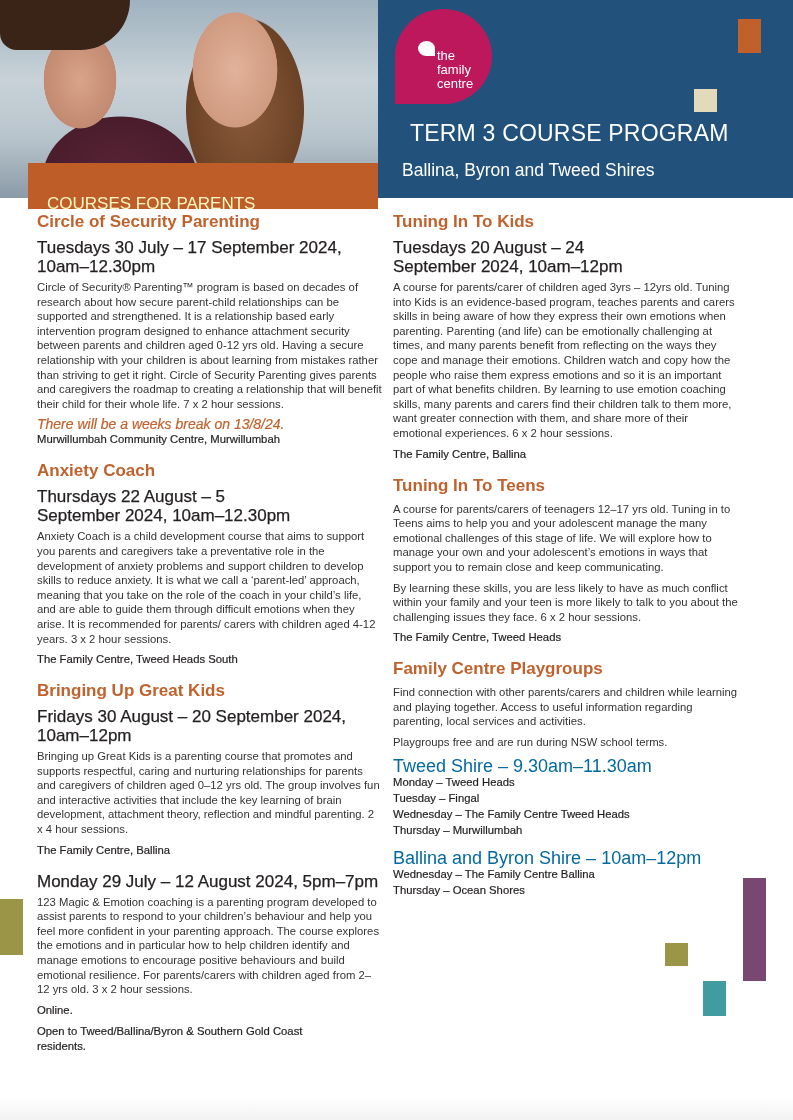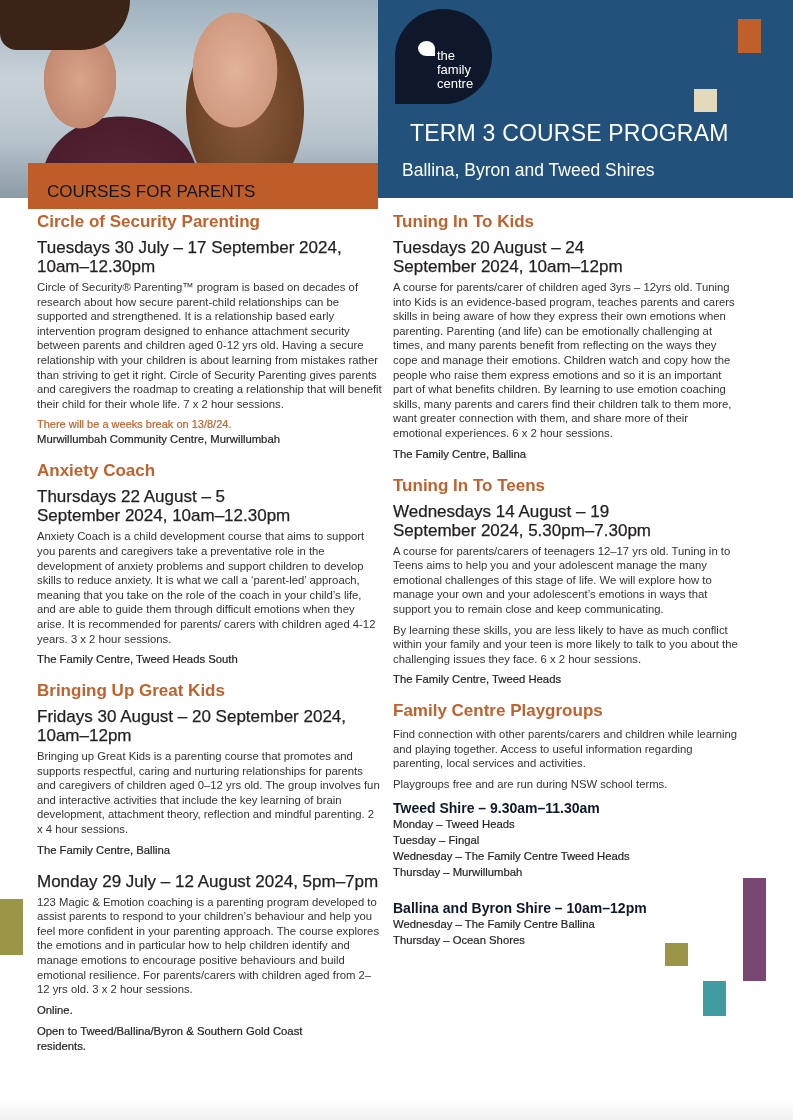--- a/index.html
+++ b/index.html
@@ -18,21 +18,21 @@
       radial-gradient(ellipse 90px 140px at 245px 110px, #8a5a3a 0%, #6b4226 65%, transparent 66%),
       linear-gradient(180deg, #9fb2bf 0%, #c8d2d8 40%, #b8c4cc 70%, #8a9aa6 100%);
   }
   .photo-hair1 { position:absolute; left:0; top:0; width:130px; height:50px; background:#3a2418; border-radius:0 0 60px 20px; }
   .header-blue {
     position: absolute; left: 378px; top: 0; width: 415px; height: 198px;
     background: #22527c;
   }
   .logo {
     position: absolute; left: 17px; top: 9px; width: 97px; height: 95px;
-    background: #0f172a; border-radius: 50% 50% 50% 0 / 50% 50% 50% 0;
+    background: #be185d; border-radius: 50% 50% 50% 0 / 50% 50% 50% 0;
     transform: none;
   }
   .logo-blob {
     position: absolute; left: 23px; top: 32px; width: 17px; height: 15px;
     background: #ffffff; border-radius: 50% 50% 0 50%;
   }
   .logo-text {
     position: absolute; left: 42px; top: 40px; color: #ffffff;
     font-size: 13px; line-height: 14px; font-weight: normal;
   }
@@ -44,39 +44,39 @@
   }
   .term-sub {
     position: absolute; left: 24px; top: 160px; color: #ffffff;
     font-size: 17.5px; white-space: nowrap;
   }
   .band {
     position: absolute; left: 28px; top: 163px; width: 350px; height: 46px;
     background: #be5d28;
   }
   .band span {
-    position: absolute; left: 19px; top: 19px; color: #0f172a; font-size: 17px;
+    position: absolute; left: 19px; top: 31px; color: #fef9c3; font-size: 17px;
     white-space: nowrap;
   }
   .col { position: absolute; }
   .col-left { left: 37px; top: 212px; width: 345px; }
   .col-right { left: 393px; top: 212px; width: 345px; }
   .course-title {
     color: #c0622d; font-size: 17px; margin: 0 0 6px 0; white-space: nowrap; font-weight: bold;
   }
   .course-date {
     font-size: 17px; font-weight: normal; margin: 0 0 4px 0; line-height: 19px; color: #231f20;
     -webkit-text-stroke: 0.25px #231f20;
   }
   .course-desc {
     font-size: 11.3px; line-height: 14.6px; color: #333; margin: 0 0 6px 0;
   }
-  .note { color: #c0622d; font-size: 11px; line-height: 15px; margin: 0; -webkit-text-stroke: 0.2px #c0622d; }
+  .note { color: #c0622d; font-size: 14px; line-height: 15px; margin: 0; font-style: italic; -webkit-text-stroke: 0.2px #c0622d; }
   .venue { font-size: 11.3px; line-height: 15px; margin: 0 0 14px 0; color: #231f20; -webkit-text-stroke: 0.2px #231f20; }
-  .sub-orange { color: #0f172a; font-size: 14px; line-height: 16px; margin: 8px 0 0 0; font-weight: bold; }
+  .sub-orange { color: #0369a1; font-size: 18px; line-height: 16px; margin: 8px 0 0 0; }
   .pg-line { font-size: 11.3px; line-height: 16px; color: #231f20; -webkit-text-stroke: 0.2px #231f20; }
   .footer-fade {
     position: absolute; left: 0; bottom: 0; width: 793px; height: 22px;
     background: linear-gradient(180deg, #ffffff 0%, #f2f2f2 100%);
   }
 </style>
 </head>
 <body>
 
 <div class="photo" title="Two smiling teenagers">
@@ -137,33 +137,32 @@
 
 <div class="col col-right">
   <section>
     <div class="course-title">Tuning In To Kids</div>
     <div class="course-date" style="width:270px;">Tuesdays 20 August – 24 September 2024, 10am–12pm</div>
     <p class="course-desc">A course for parents/carer of children aged 3yrs – 12yrs old. Tuning into Kids is an evidence-based program, teaches parents and carers skills in being aware of how they express their own emotions when parenting. Parenting (and life) can be emotionally challenging at times, and many parents benefit from reflecting on the ways they cope and manage their emotions. Children watch and copy how the people who raise them express emotions and so it is an important part of what benefits children. By learning to use emotion coaching skills, many parents and carers find their children talk to them more, want greater connection with them, and share more of their emotional experiences. 6 x 2 hour sessions.</p>
     <p class="venue">The Family Centre, Ballina</p>
   </section>
   <section>
     <div class="course-title">Tuning In To Teens</div>
-    <div class="course-date" style="width:290px;">Wednesdays 14 August – 19 September 2024, 5.30pm–7.30pm</div>
     <p class="course-desc">A course for parents/carers of teenagers 12–17 yrs old. Tuning in to Teens aims to help you and your adolescent manage the many emotional challenges of this stage of life. We will explore how to manage your own and your adolescent’s emotions in ways that support you to remain close and keep communicating.</p>
     <p class="course-desc">By learning these skills, you are less likely to have as much conflict within your family and your teen is more likely to talk to you about the challenging issues they face. 6 x 2 hour sessions.</p>
     <p class="venue">The Family Centre, Tweed Heads</p>
   </section>
   <section>
     <div class="course-title">Family Centre Playgroups</div>
     <p class="course-desc">Find connection with other parents/carers and children while learning and playing together. Access to useful information regarding parenting, local services and activities.</p>
     <p class="course-desc">Playgroups free and are run during NSW school terms.</p>
     <div class="sub-orange">Tweed Shire – 9.30am–11.30am</div>
     <div class="pg-line">Monday – Tweed Heads</div>
     <div class="pg-line">Tuesday – Fingal</div>
     <div class="pg-line">Wednesday – The Family Centre Tweed Heads</div>
     <div class="pg-line">Thursday – Murwillumbah</div>
-    <div class="sub-orange" style="margin-top:20px;">Ballina and Byron Shire – 10am–12pm</div>
+    <div class="sub-orange" style="margin-top:12px;">Ballina and Byron Shire – 10am–12pm</div>
     <div class="pg-line">Wednesday – The Family Centre Ballina</div>
     <div class="pg-line">Thursday – Ocean Shores</div>
   </section>
 </div>
 
 <div class="footer-fade"></div>
 
 </body></html>

